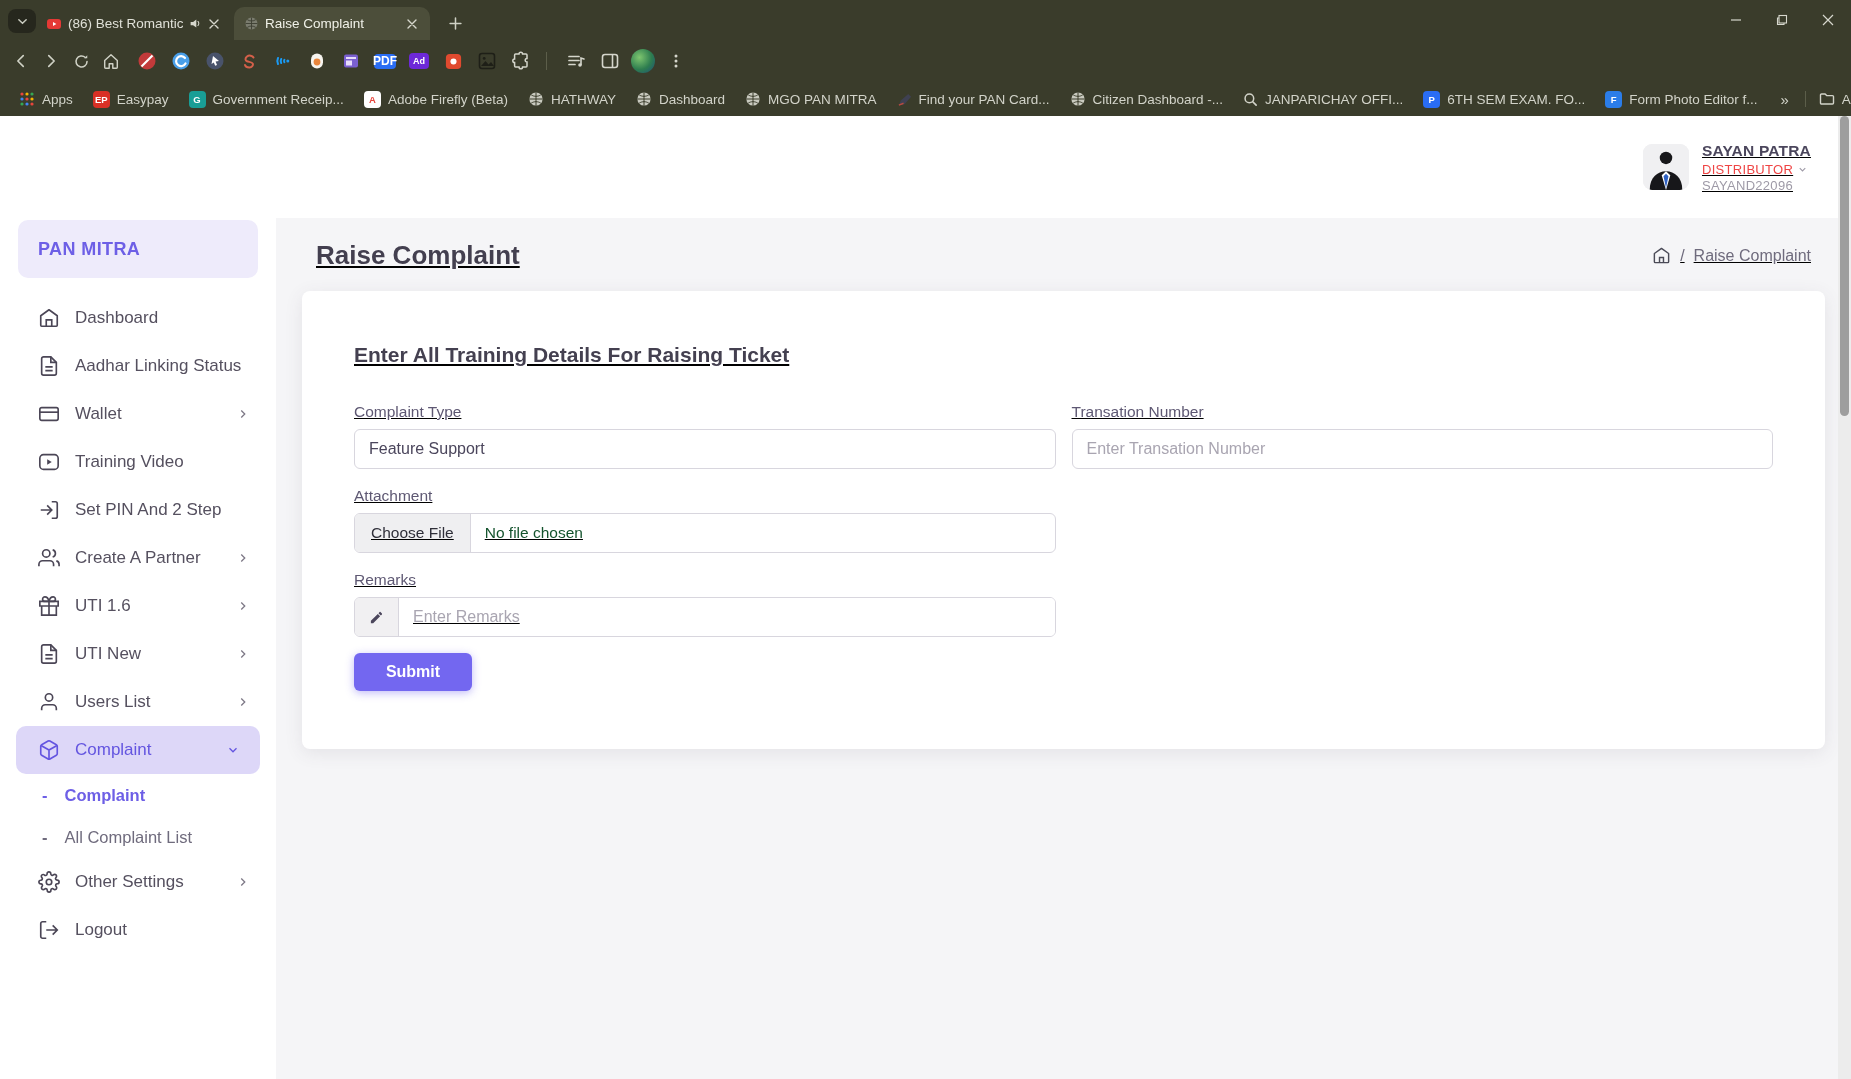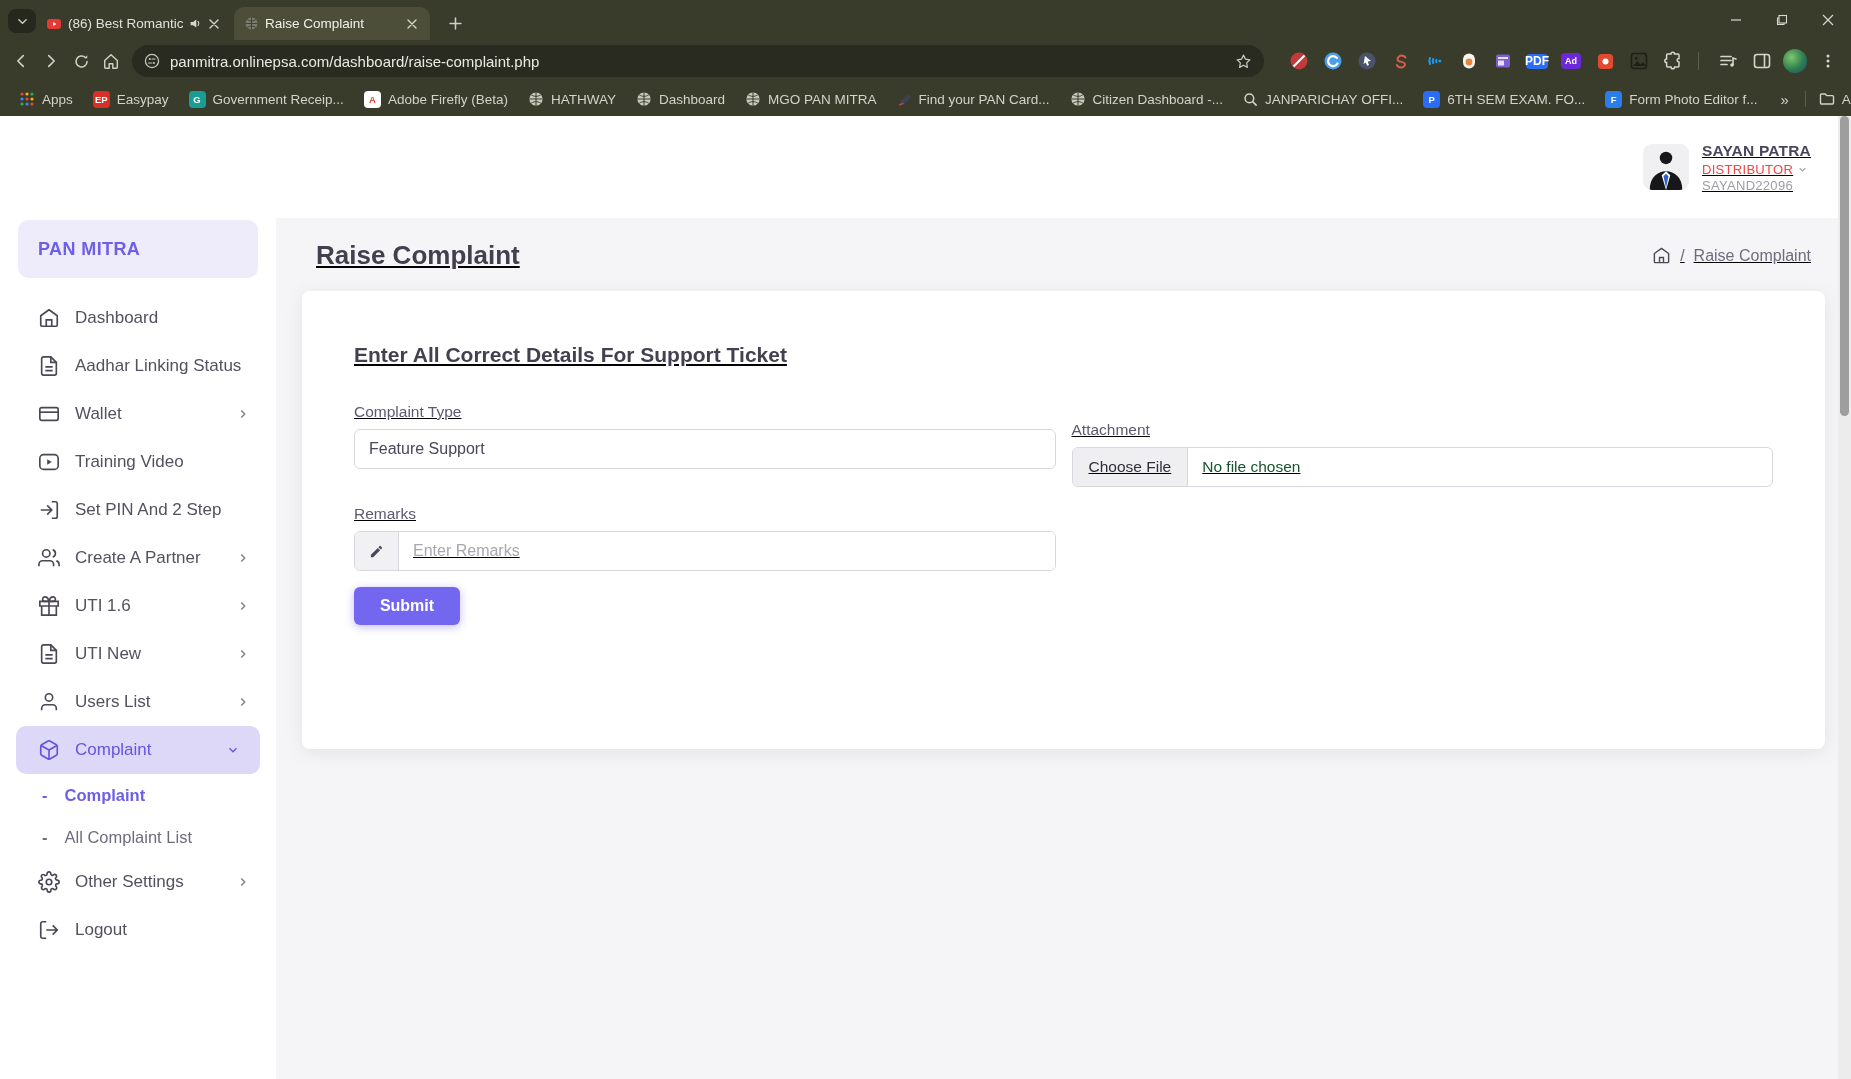--- a/index.html
+++ b/index.html
@@ -91,21 +91,21 @@
   .file-btn { background:#efeff1; border-right:1px solid #d8d6de; padding:0 16px; display:flex;
     align-items:center; font-size:15.5px; color:#2f2f39; cursor:pointer; white-space:nowrap; }
   .file-status { display:flex; align-items:center; padding:0 14px; font-size:15.5px; color:#14532d; }
   .remarks-block { grid-column:1; margin-top:18px; }
   .input-group { display:flex; height:40px; border:1px solid #d8d6de; border-radius:6px; overflow:hidden; background:#fff; }
   .ig-prefix { width:44px; background:#f1f0f2; border-right:1px solid #d8d6de; display:flex;
     align-items:center; justify-content:center; color:#4b465c; flex-shrink:0; }
   .input-group input { border:none; flex:1; padding:0 14px; font-size:16px; color:#0f172a; outline:none;
     font-family:"Liberation Sans", sans-serif; }
   .input-group input::placeholder { color:#a9a5b1; }
-  .submit-btn { margin-top:16px; width:106px; height:38px; background:#7367f0; color:#fff; border:none;
+  .submit-btn { margin-top:16px; width:118px; height:38px; background:#7367f0; color:#fff; border:none;
     border-radius:6px; font-size:16px; font-weight:700; cursor:pointer; font-family:"Liberation Sans", sans-serif;
     box-shadow:0 2px 8px rgba(115,103,240,.45); }
 
   .scrollbar { position:absolute; right:0; top:116px; width:13px; height:963px; background:#ececec; }
   .scroll-thumb { position:absolute; top:0; left:2px; width:9px; height:300px; background:#9e9e9e; border-radius:5px; }
 </style>
 </head>
 <body>
 
 <div class="screen">
@@ -195,36 +195,20 @@
           <path d="M16.5 10a6.5 6.5 0 1 1-2-4.7" stroke="currentColor" stroke-width="1.8" fill="none" stroke-linecap="round"></path>
           <path d="M16.8 2.5v3.6h-3.6" fill="currentColor"></path>
         </svg>
     </div>
     <div class="nav-btn">
       <svg width="18" height="18" viewBox="0 0 20 20">
           <path d="M3 9.5L10 3l7 6.5V17a1 1 0 0 1-1 1h-4v-5H8v5H4a1 1 0 0 1-1-1z" stroke="currentColor" stroke-width="1.6" fill="none" stroke-linejoin="round"></path>
         </svg>
     </div>
 
-    <div class="omnibox">
-      <span style="display:flex;">
-        <svg width="16" height="16" viewBox="0 0 18 18">
-            <circle cx="9" cy="9" r="7.4" fill="none" stroke="#c9cbbf" stroke-width="1.4"></circle>
-            <circle cx="6.5" cy="6.8" r="1.2" fill="#c9cbbf"></circle>
-            <path d="M9 6.8h3.5M5 11.2h3.5" stroke="#c9cbbf" stroke-width="1.3" stroke-linecap="round"></path>
-            <circle cx="11" cy="11.2" r="1.2" fill="#c9cbbf"></circle>
-          </svg>
-      </span>
-      <span class="omni-url">panmitra.onlinepsa.com/dashboard/raise-complaint.php</span>
-      <span style="display:flex;margin-left:8px;">
-        <svg width="17" height="17" viewBox="0 0 20 20">
-            <path d="M10 2.5l2.3 4.7 5.2.8-3.8 3.7.9 5.2-4.6-2.4-4.6 2.4.9-5.2L2.5 8l5.2-.8z" fill="none" stroke="#c9cbbf" stroke-width="1.4" stroke-linejoin="round"></path>
-          </svg>
-      </span>
-    </div>
 
     <div class="ext">
       <svg width="20" height="20" viewBox="0 0 20 20">
           <circle cx="10" cy="10" r="8.5" fill="#c23a3a"></circle>
           <path d="M4.5 15.5l11-11" stroke="#fff" stroke-width="2.2"></path>
         </svg>
     </div>
     <div class="ext">
       <svg width="20" height="20" viewBox="0 0 20 20">
           <circle cx="10" cy="10" r="8.5" fill="#4a9fe8"></circle>
@@ -590,26 +574,30 @@
                   <path d="M3 9.5L12 3l9 6.5V20a1 1 0 0 1-1 1H4a1 1 0 0 1-1-1z" stroke-linejoin="round"></path>
                   <path d="M9.5 21v-6.5h5V21"></path>
                 </svg>
             </span>
             <span>/</span>
             <span>Raise Complaint</span>
           </div>
         </div>
 
         <div class="card">
-          <div class="form-heading">Enter All Correct Details For Support Ticket</div>
+          <div class="form-heading">Enter All Training Details For Raising Ticket</div>
 
           <div class="form-grid">
             <div class="field">
               <label>Complaint Type</label>
               <input class="tinput" type="text" value="Feature Support" style="">
+            </div>
+            <div class="field">
+              <label>Transation Number</label>
+              <input class="tinput" type="text" placeholder="Enter Transation Number" style="">
             </div>
 
             <div class="field row2">
               <label>Attachment</label>
               <div class="file-control">
                 <span class="file-btn">Choose File</span>
                 <span class="file-status">No file chosen</span>
               </div>
             </div>
 

